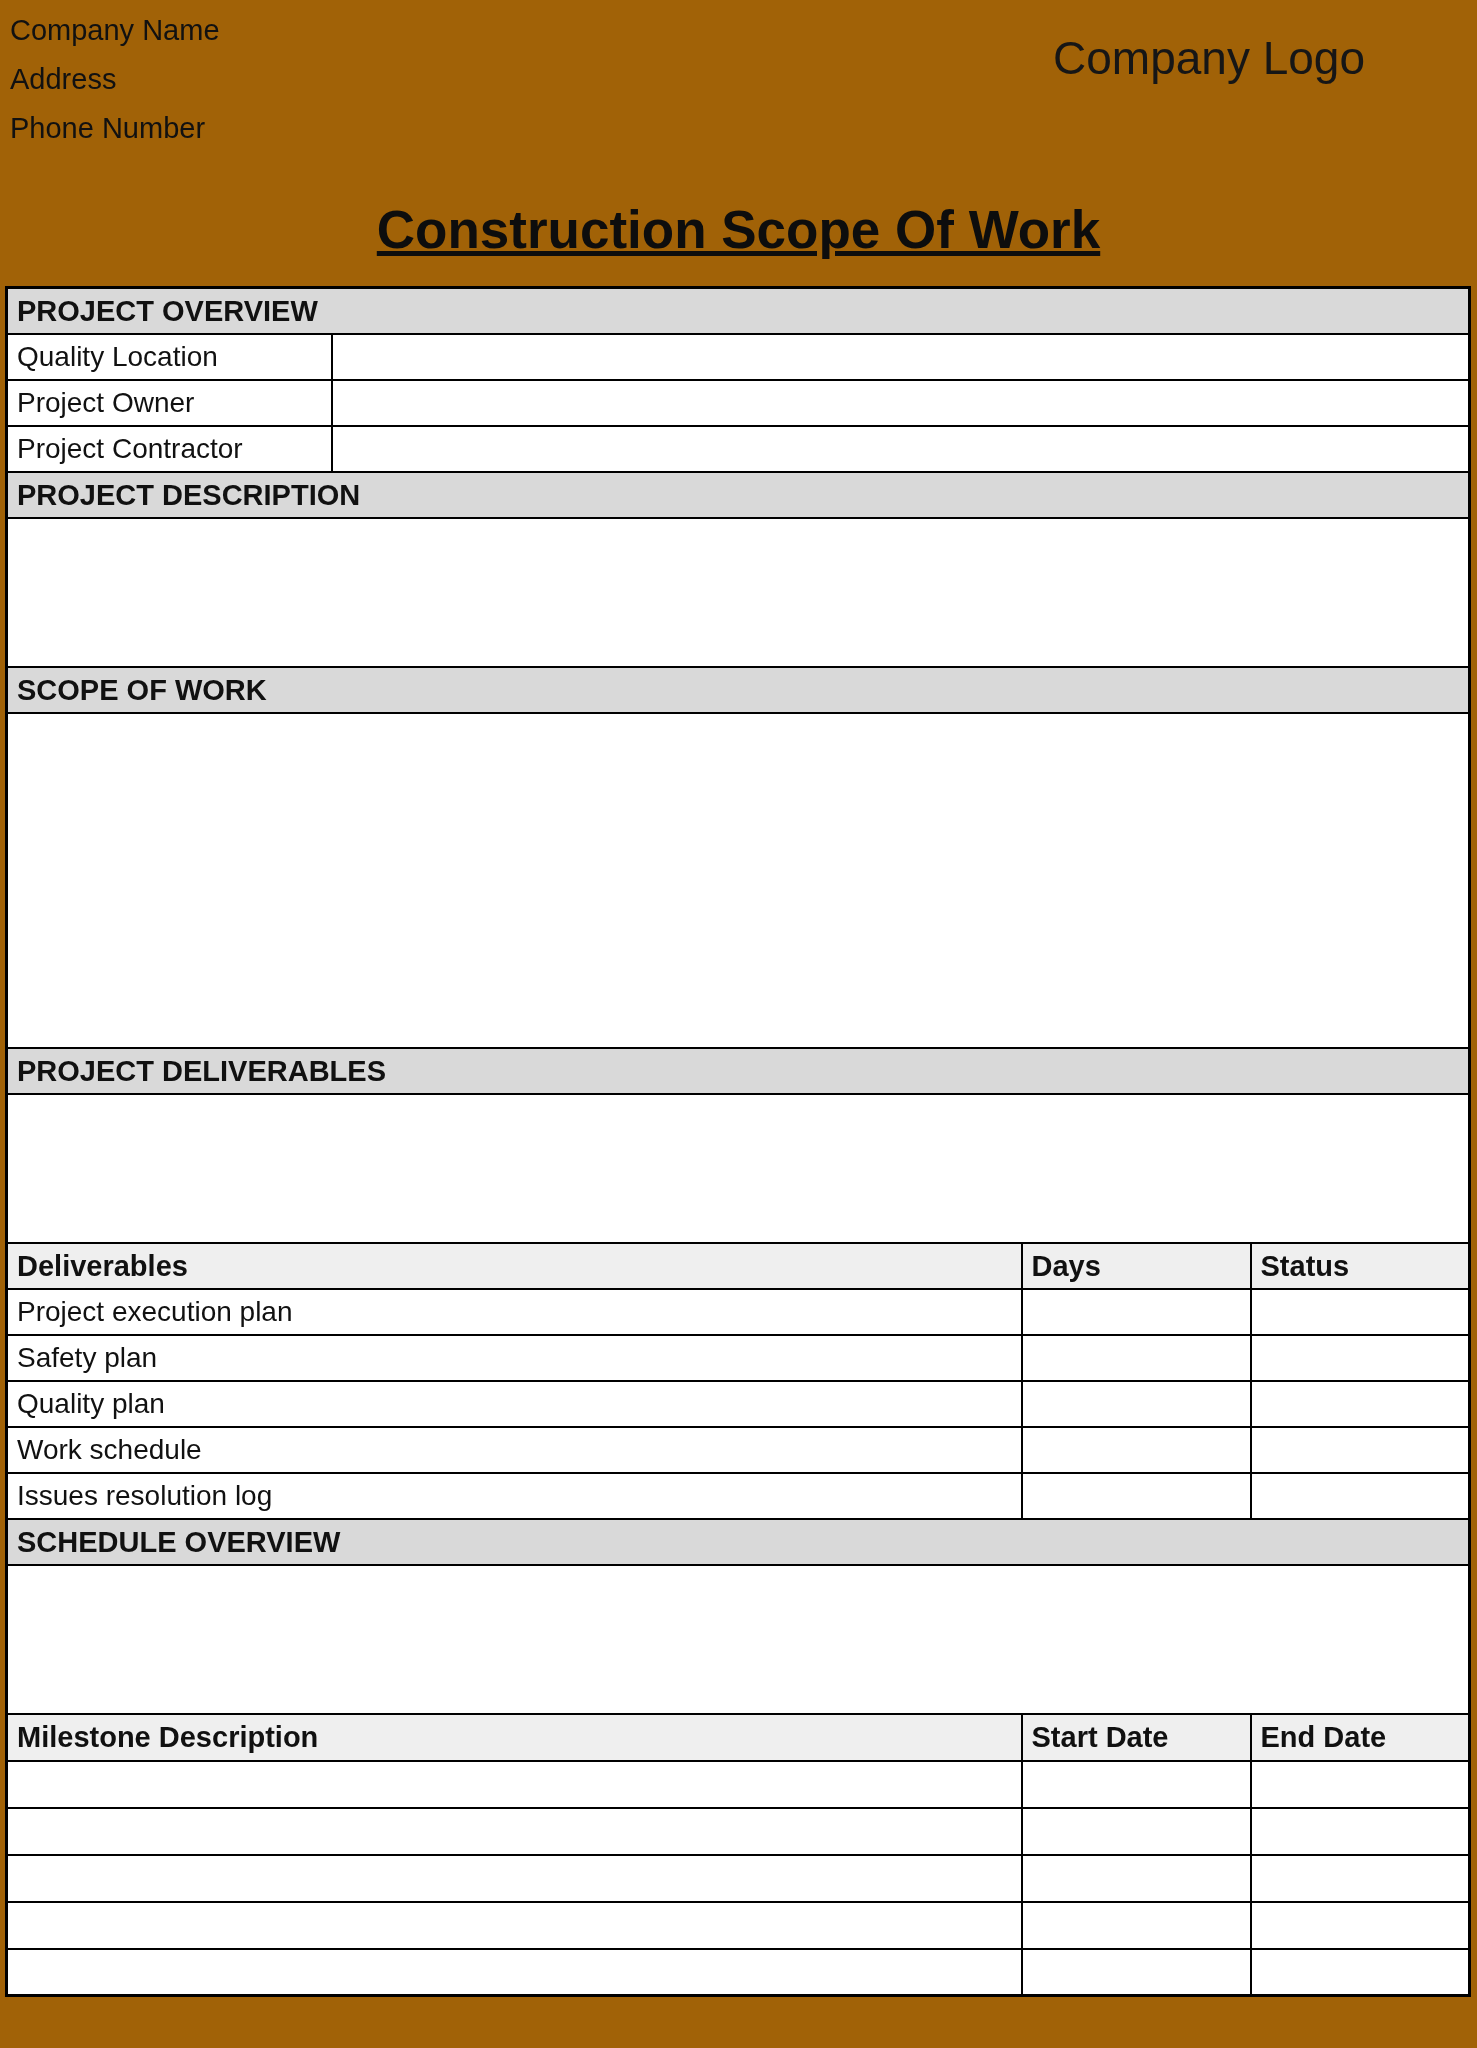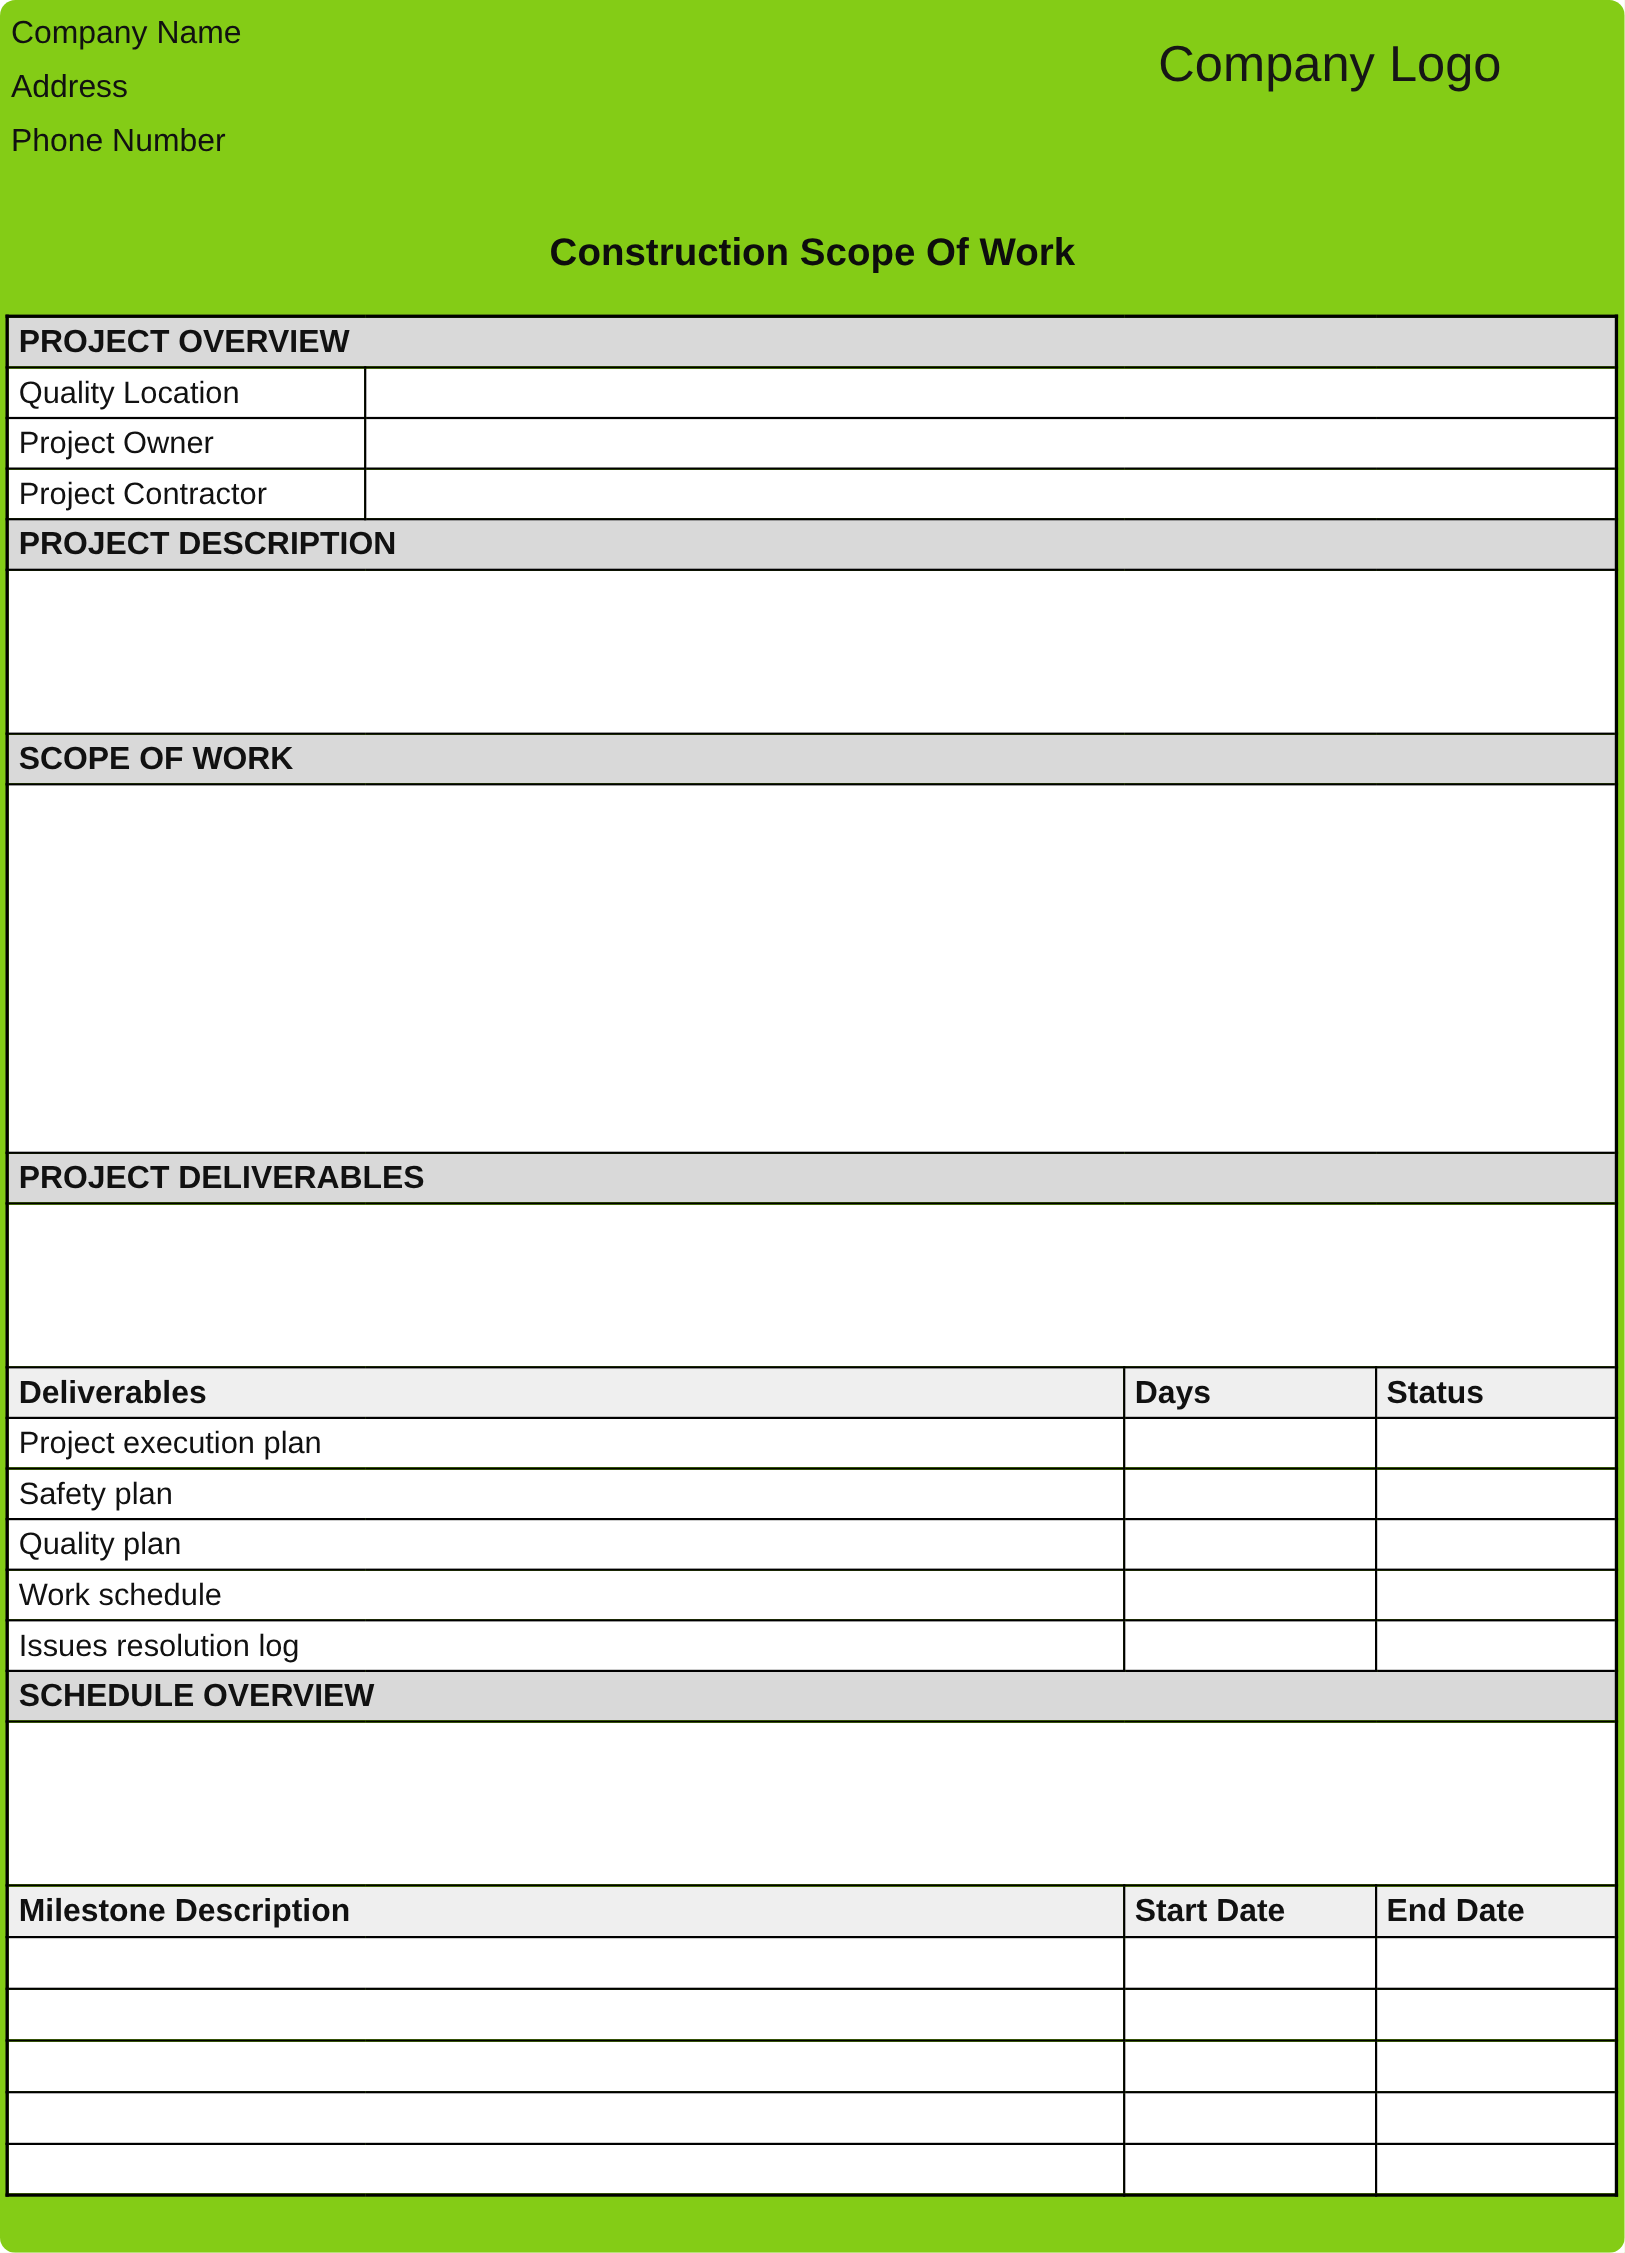--- a/index.html
+++ b/index.html
@@ -10,22 +10,21 @@
     height: 2048px;
     font-family: "Liberation Sans", "DejaVu Sans", sans-serif;
     color: #111111;
     -webkit-font-smoothing: antialiased;
   }
   .page {
     position: relative;
     width: 1477px;
     height: 2048px;
     overflow: hidden;
-    background: #84cc16;
-    border-radius: 14px;
+    background: #a16207;
   }
   .letterhead {
     display: flex;
     justify-content: space-between;
     align-items: flex-start;
     padding: 6px 0 0 10px;
   }
   .company-info div {
     font-size: 29px;
     line-height: 49px;
@@ -34,24 +33,25 @@
   .logo-text {
     font-size: 46px;
     line-height: 52px;
     padding: 26px 112px 0 0;
     white-space: nowrap;
     color: #161616;
   }
   .doc-title {
     margin: 45px 0 0 0;
     text-align: center;
-    font-size: 35px;
+    font-size: 53px;
     line-height: 64px;
     font-weight: 700;
     color: #0d0d0d;
+    text-decoration: underline;
   }
   table.doc-table {
     border-collapse: collapse;
     table-layout: fixed;
     width: 1463px;
     margin: 24px 0 0 5px;
     border: 3px solid #000000;
   }
   table.doc-table td {
     border: 2px solid #000000;

